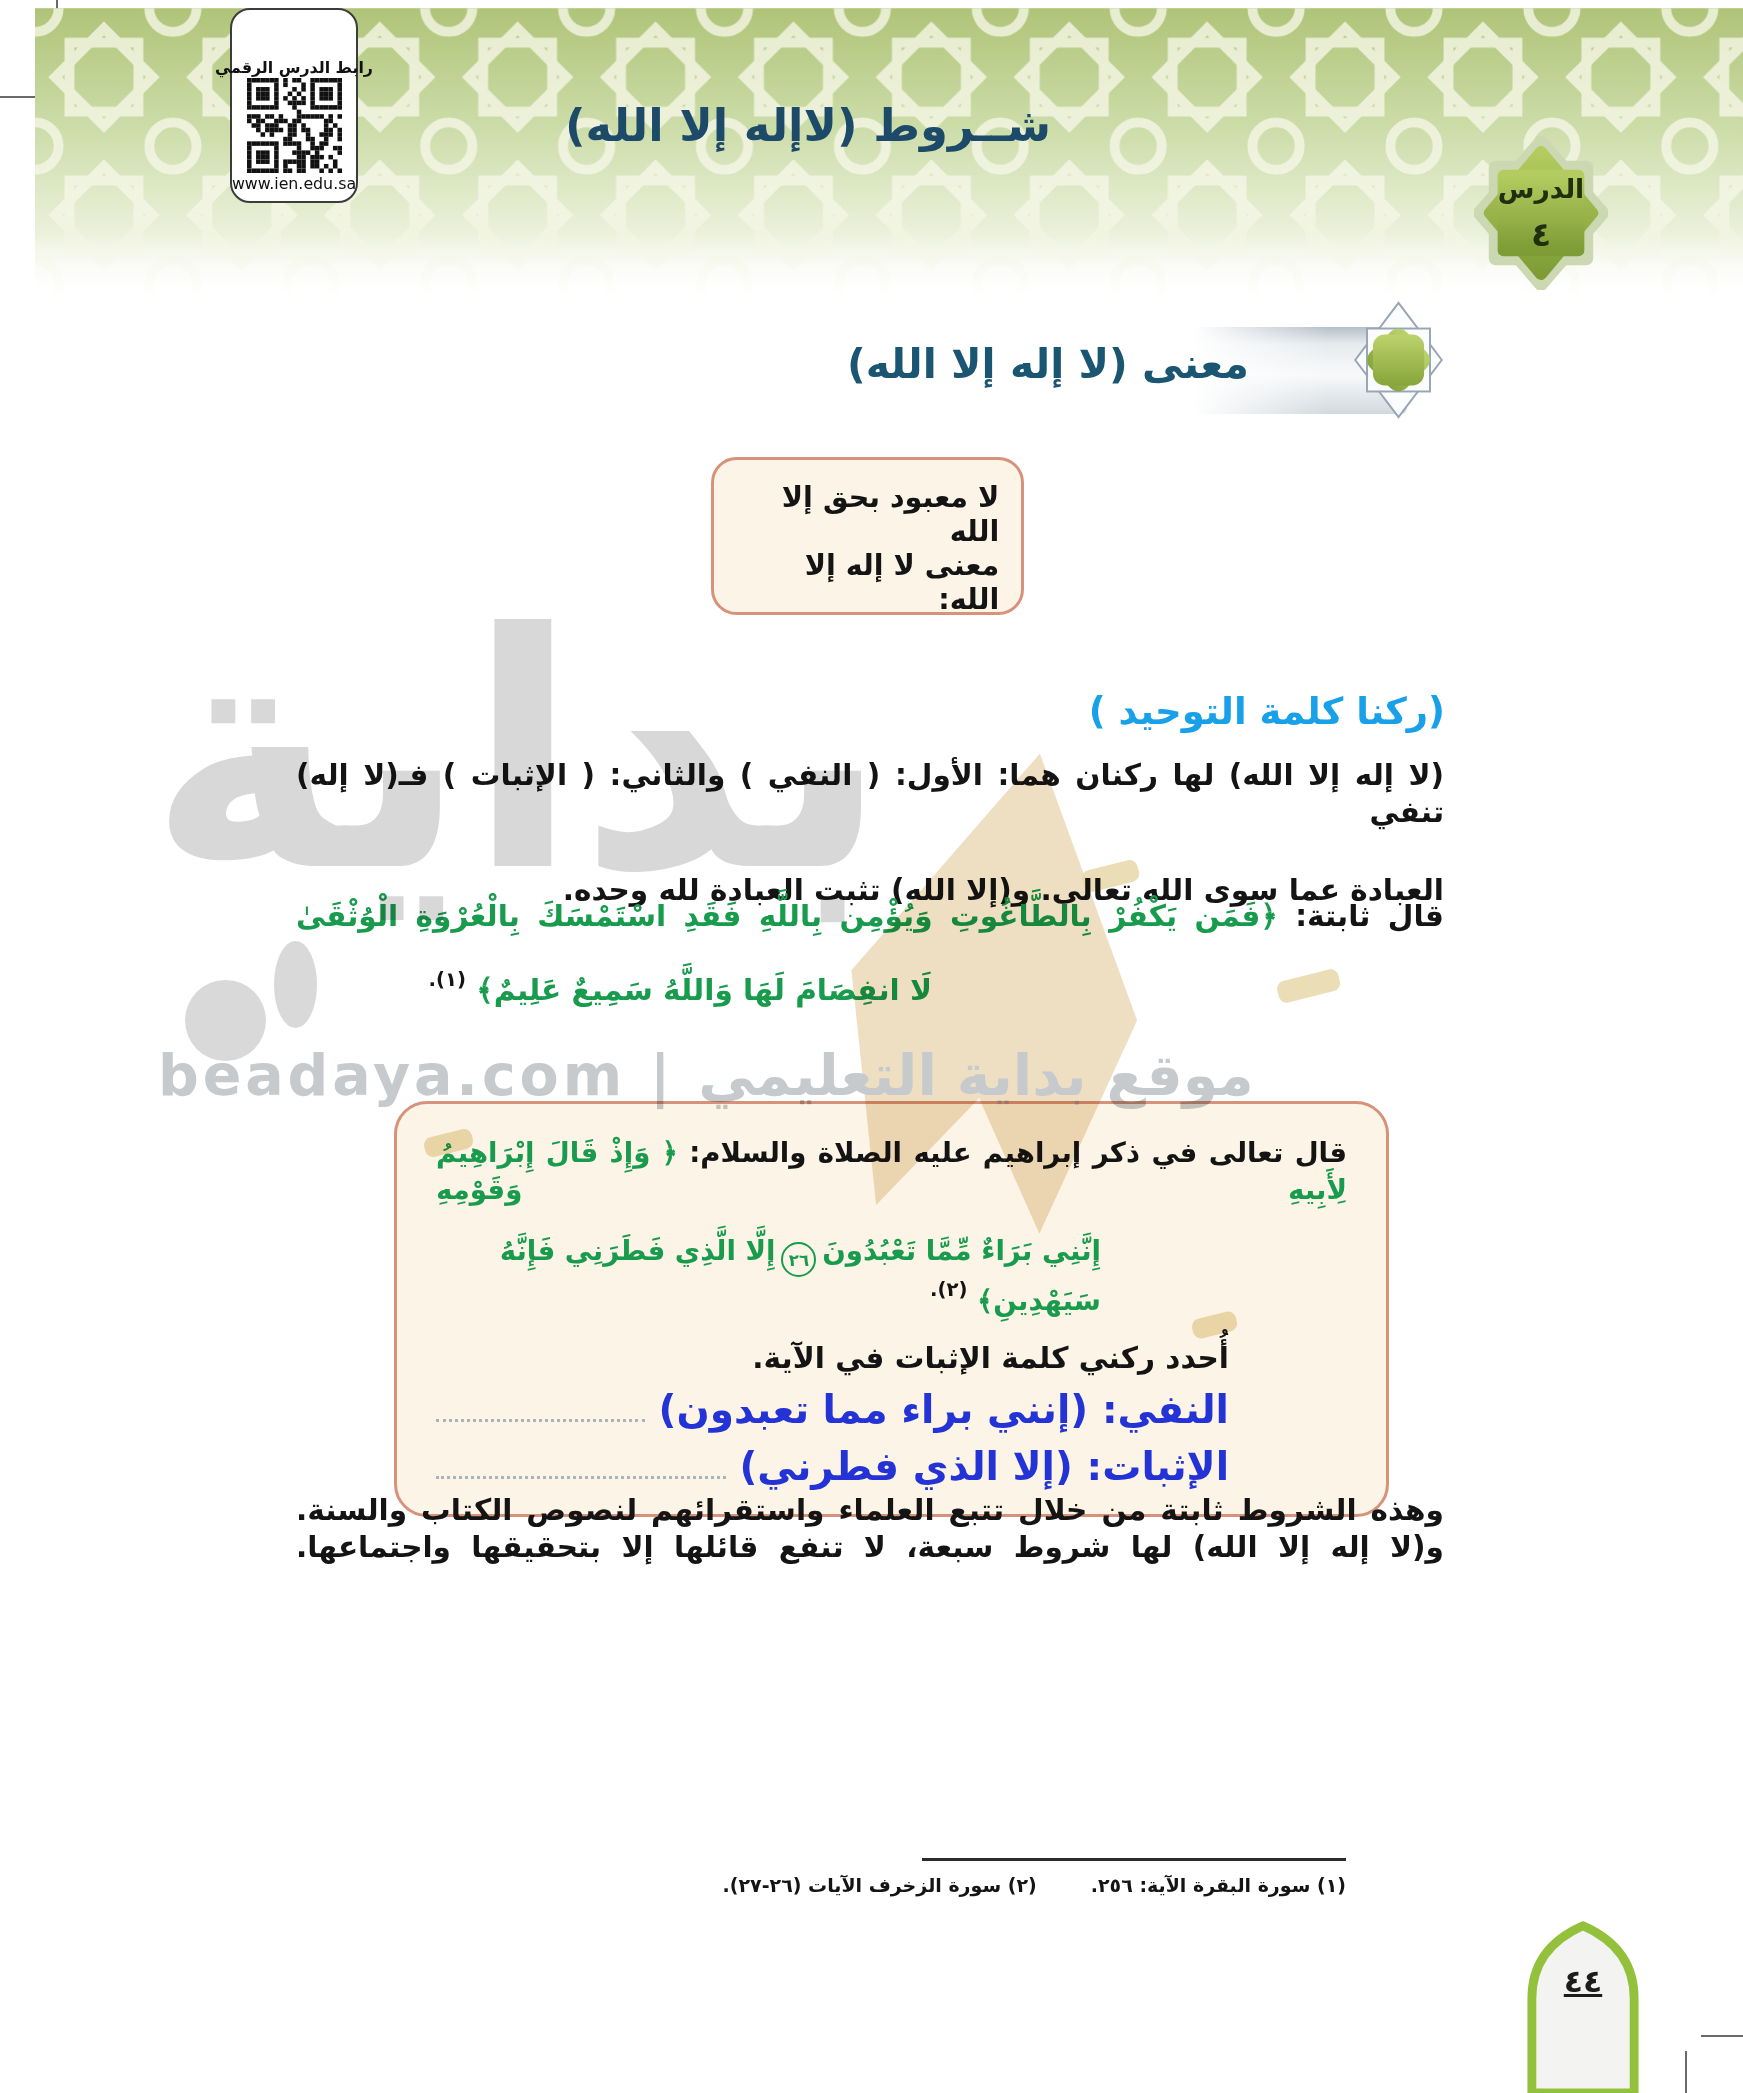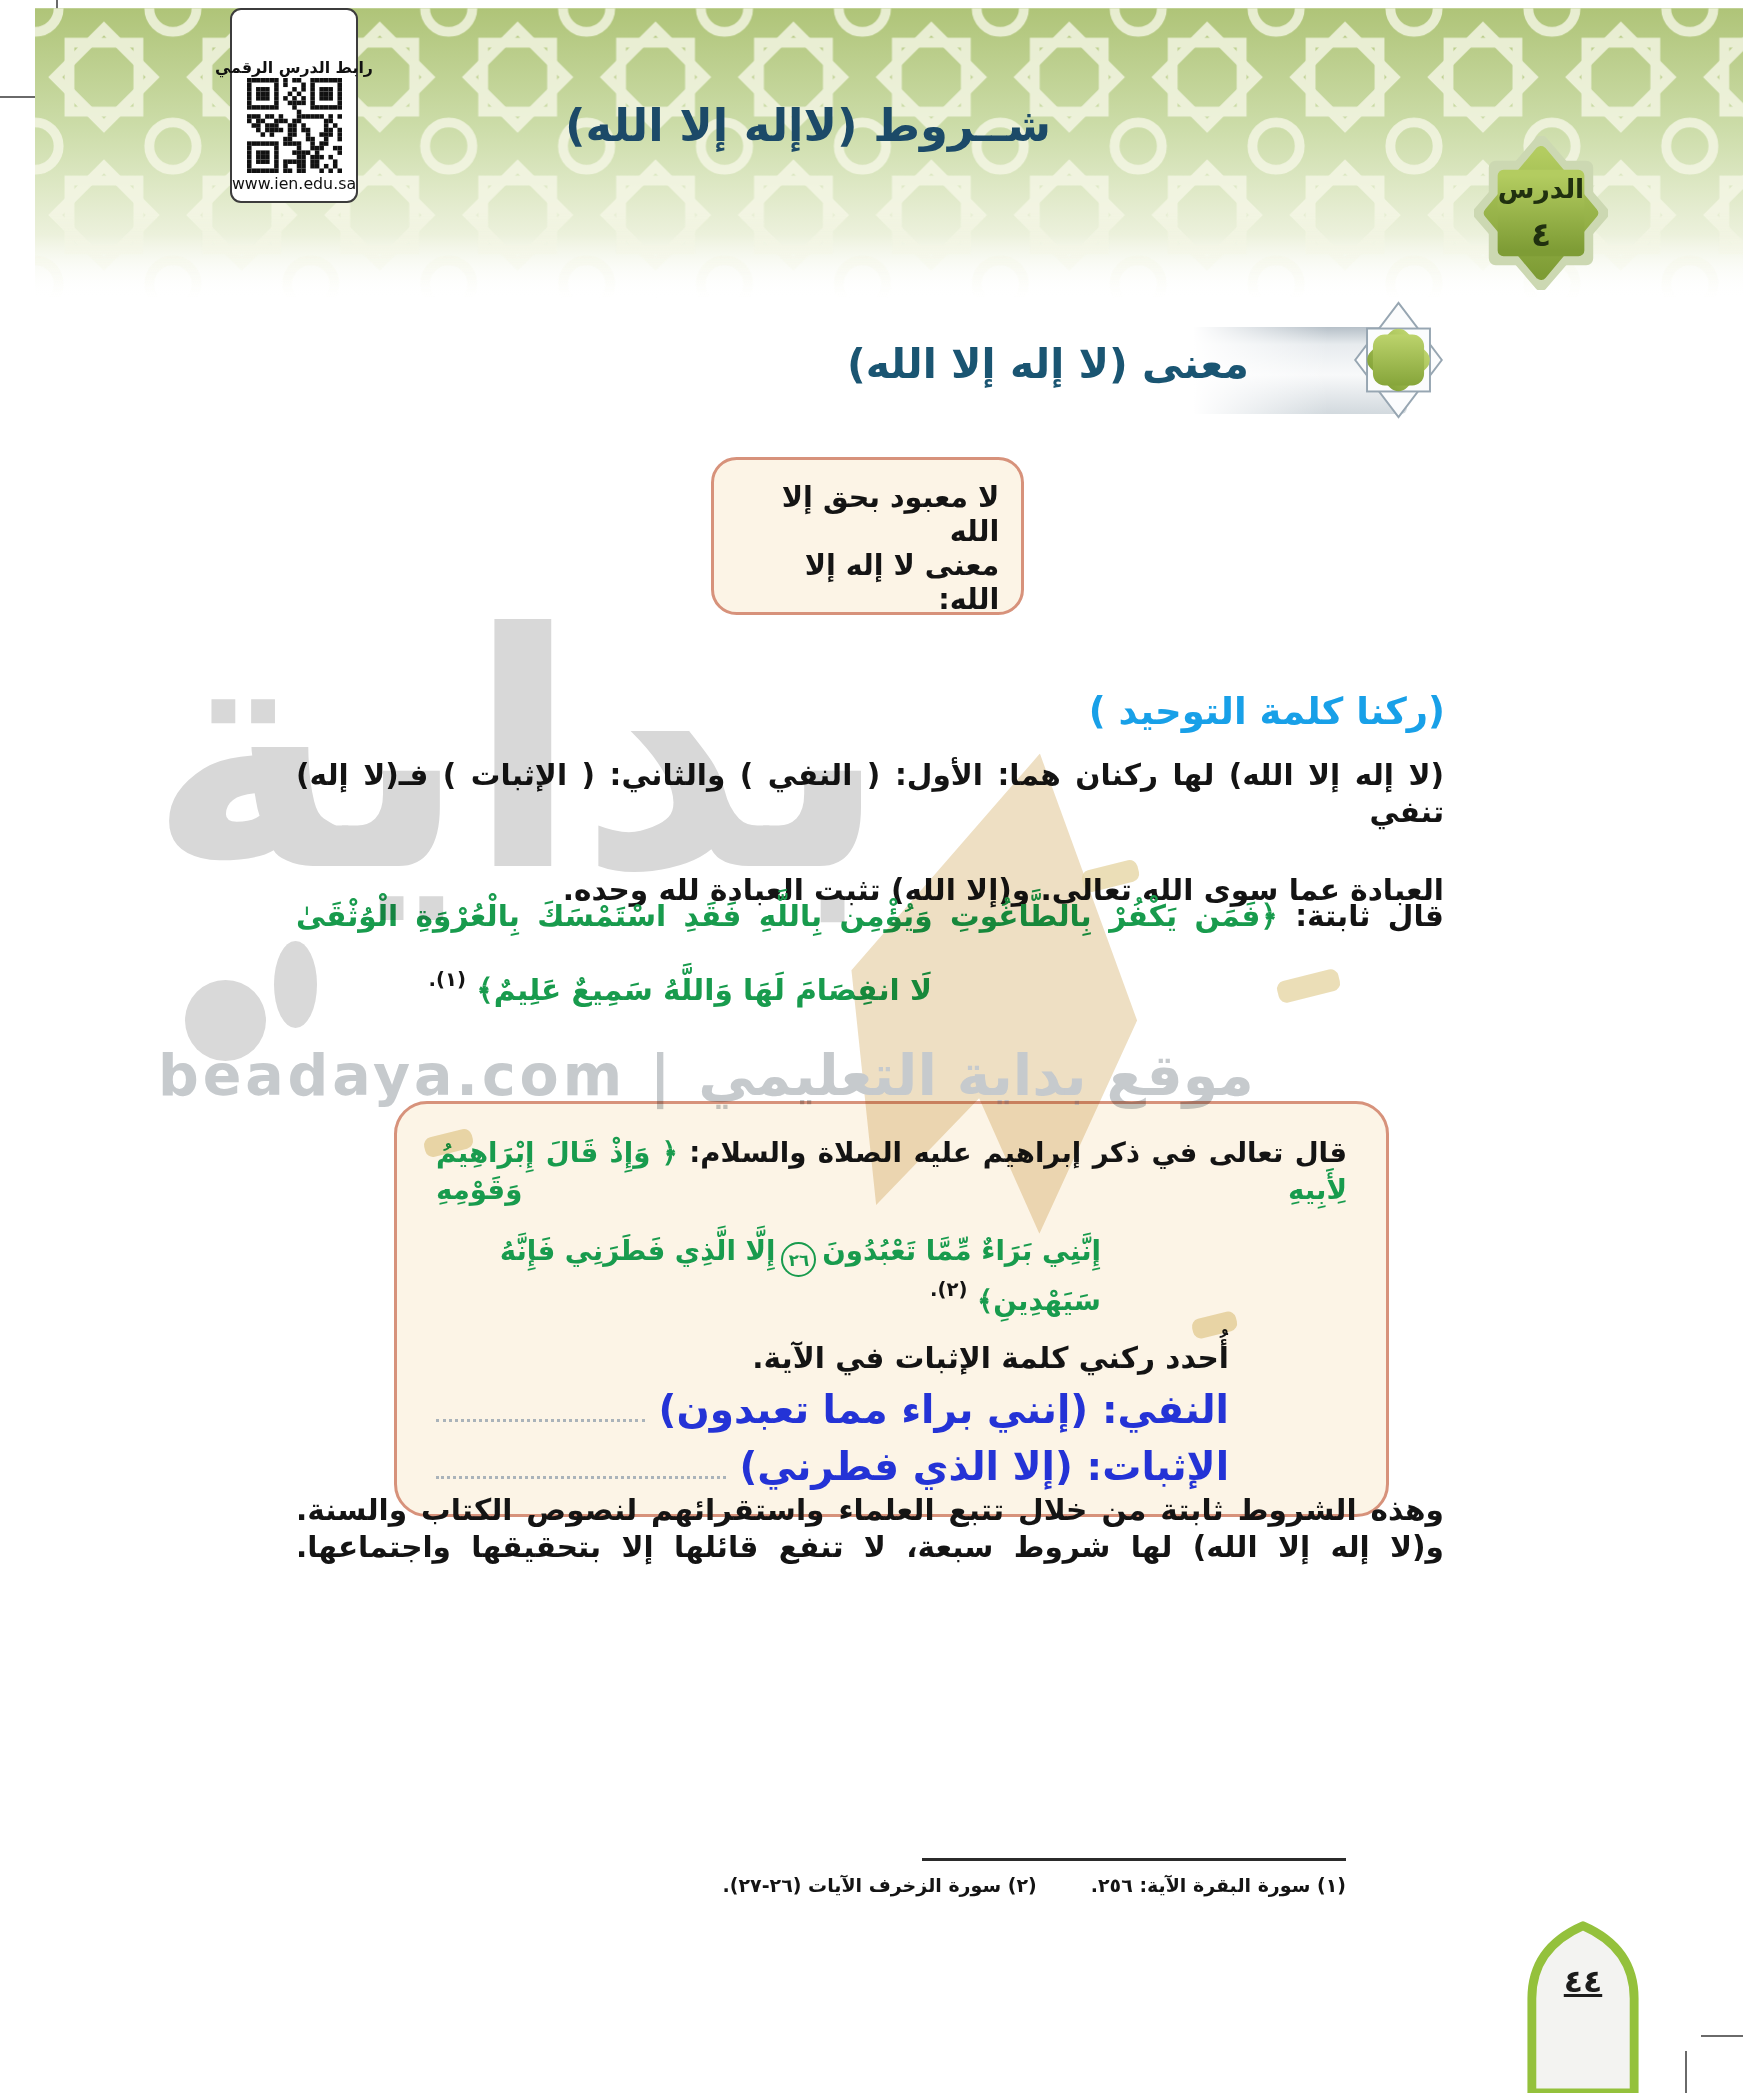--- a/index.html
+++ b/index.html
@@ -11,21 +11,21 @@
 
   
   .crop { background:#6a6a6a; position:absolute; }
 
   
   .band { position:absolute; left:35px; top:7.9px; width:1708px; height:291px; z-index:1; }
 
   
   .qr-panel {
     position:absolute; left:230px; top:7.9px; width:128px; height:195px; z-index:4;
-    background:#ffffff; border:2px solid #3c3c3c; border-radius:11px;
+    background:#ffffff; border:2px solid #3c3c3c; border-radius:20px;
     display:flex; flex-direction:column; align-items:center; justify-content:flex-end;
     padding:5.9px 3.9px 7.9px; gap:1px;
   }
   .qr-label { font-size:15.8px; font-weight:bold; color:#111; white-space:nowrap; }
   .qr-url { font-size:15.8px; color:#111; direction:ltr; }
 
   
   .doc-title {
     position:absolute; left:532px; top:99px; width:552px; z-index:4;
     text-align:center; font-size:45px; font-weight:bold;

